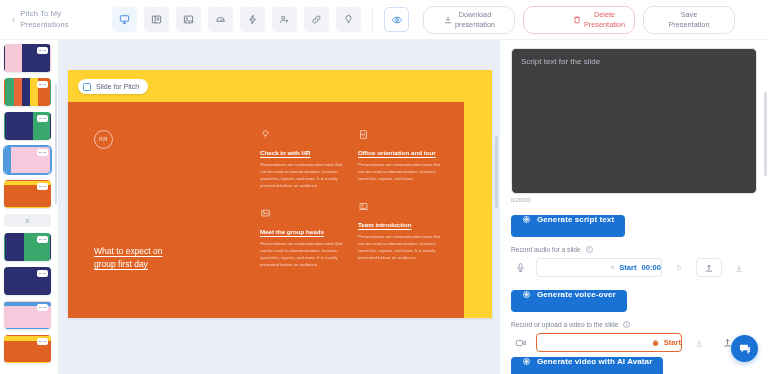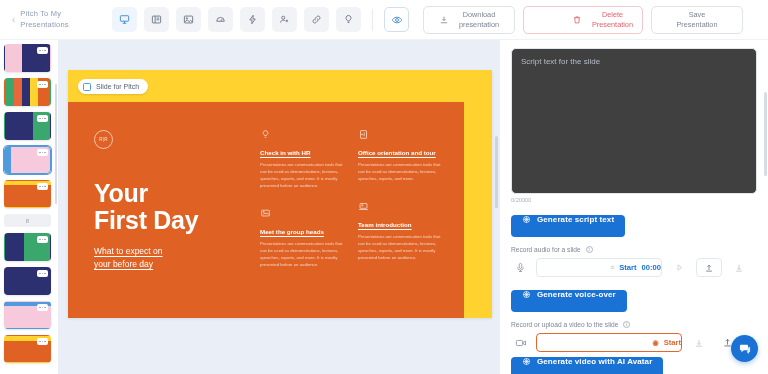--- a/index.html
+++ b/index.html
@@ -30,22 +30,22 @@
     width:25px; height:25px; border-radius:5px; background:#f1f3f6;
     display:flex; align-items:center; justify-content:center; cursor:pointer;
     color:#6b7486;
   }
   .tool-btn.active { background:#eef5fd; color:#3b82d6; }
   .tool-btn.outline { background:#ffffff; border:1px solid #cfe0f2; color:#4c93d8; }
   .tool-sep { width:1px; height:22px; background:#e7eaf0; margin:0 4px; }
 
   .actions { display:flex; align-items:center; gap:8px; margin-left:14px; }
   .act-btn {
-    height:28px; border-radius:5px; border:1px solid #dfe3ea; background:#fff;
-    display:flex; align-items:center; justify-content:center; gap:10px;
+    height:28px; border-radius:10px; border:1px solid #dfe3ea; background:#fff;
+    display:flex; align-items:center; justify-content:center; gap:2px;
     padding:0 9px; cursor:pointer; font-size:7.3px; line-height:1.25;
     color:#7b8599; text-align:center;
   }
   .act-btn .lbl { display:block; }
   .act-btn.danger { border-color:#f3c9cd; color:#e4606d;padding-left:48px; }
   .act-btn.plain  { border-color:#dfe3ea; color:#7b8599; min-width:92px; }
   .act-btn svg { flex:0 0 auto; }
 
   
   .rail {
@@ -374,28 +374,24 @@
 
       <div class="pitch-badge">
         <span class="pitch-sq"></span>
         <span class="pitch-lbl">Slide for Pitch</span>
       </div>
 
       <div class="slide-body">
 
         <div class="logo-circle">R|R</div>
 
-        <div class="slide-title">
-          <span>Your</span><br>
-          <span>First Day</span>
-        </div>
 
         <div class="slide-sub">
           <span>What to expect on</span><br>
-          <span>your before day</span>
+          <span>group first day</span>
         </div>
 
         <div class="col c1" style="top:24px;">
           <div class="cell">
             <span class="cell-icon">
               <svg width="11" height="11" viewBox="0 0 16 16" fill="none" stroke="currentColor" stroke-width="1">
                 <path d="M8 2.4a3.3 3.3 0 00-2 6c.4.3.7.8.7 1.3h2.6c0-.5.3-1 .7-1.3a3.3 3.3 0 00-2-6z"></path>
                   <path d="M6.9 12.2h2.2"></path>
               </svg>
             </span>

